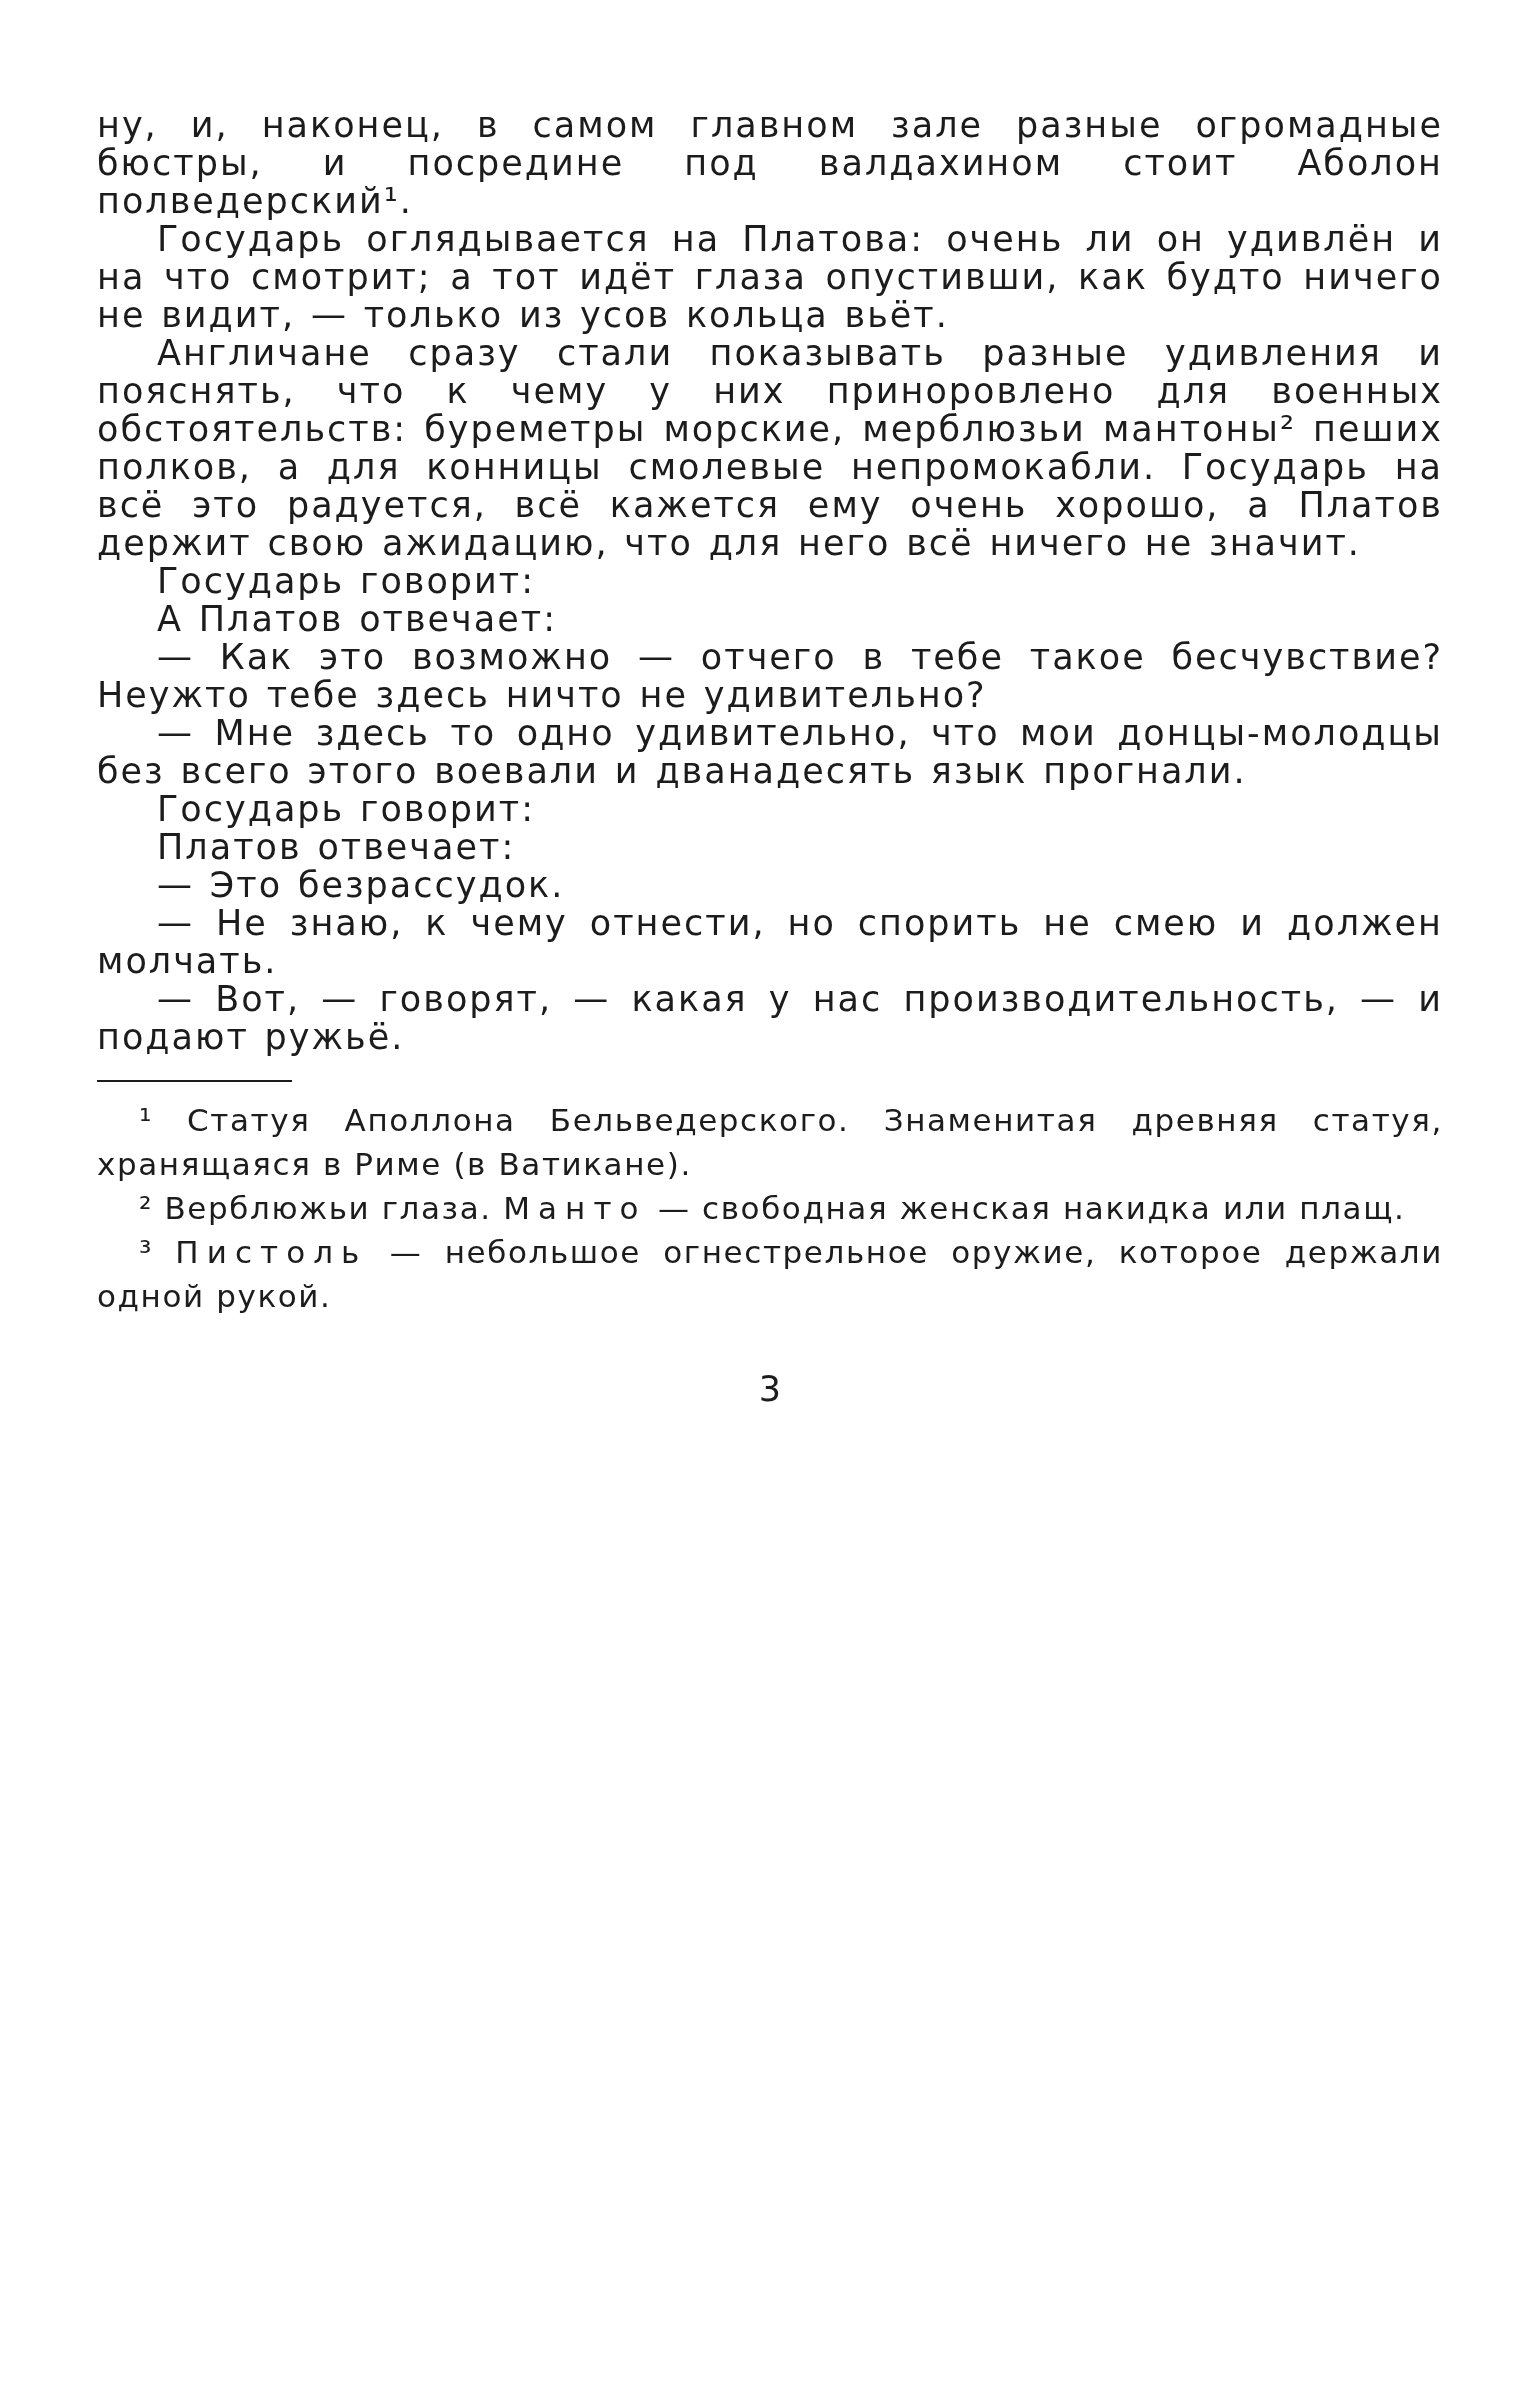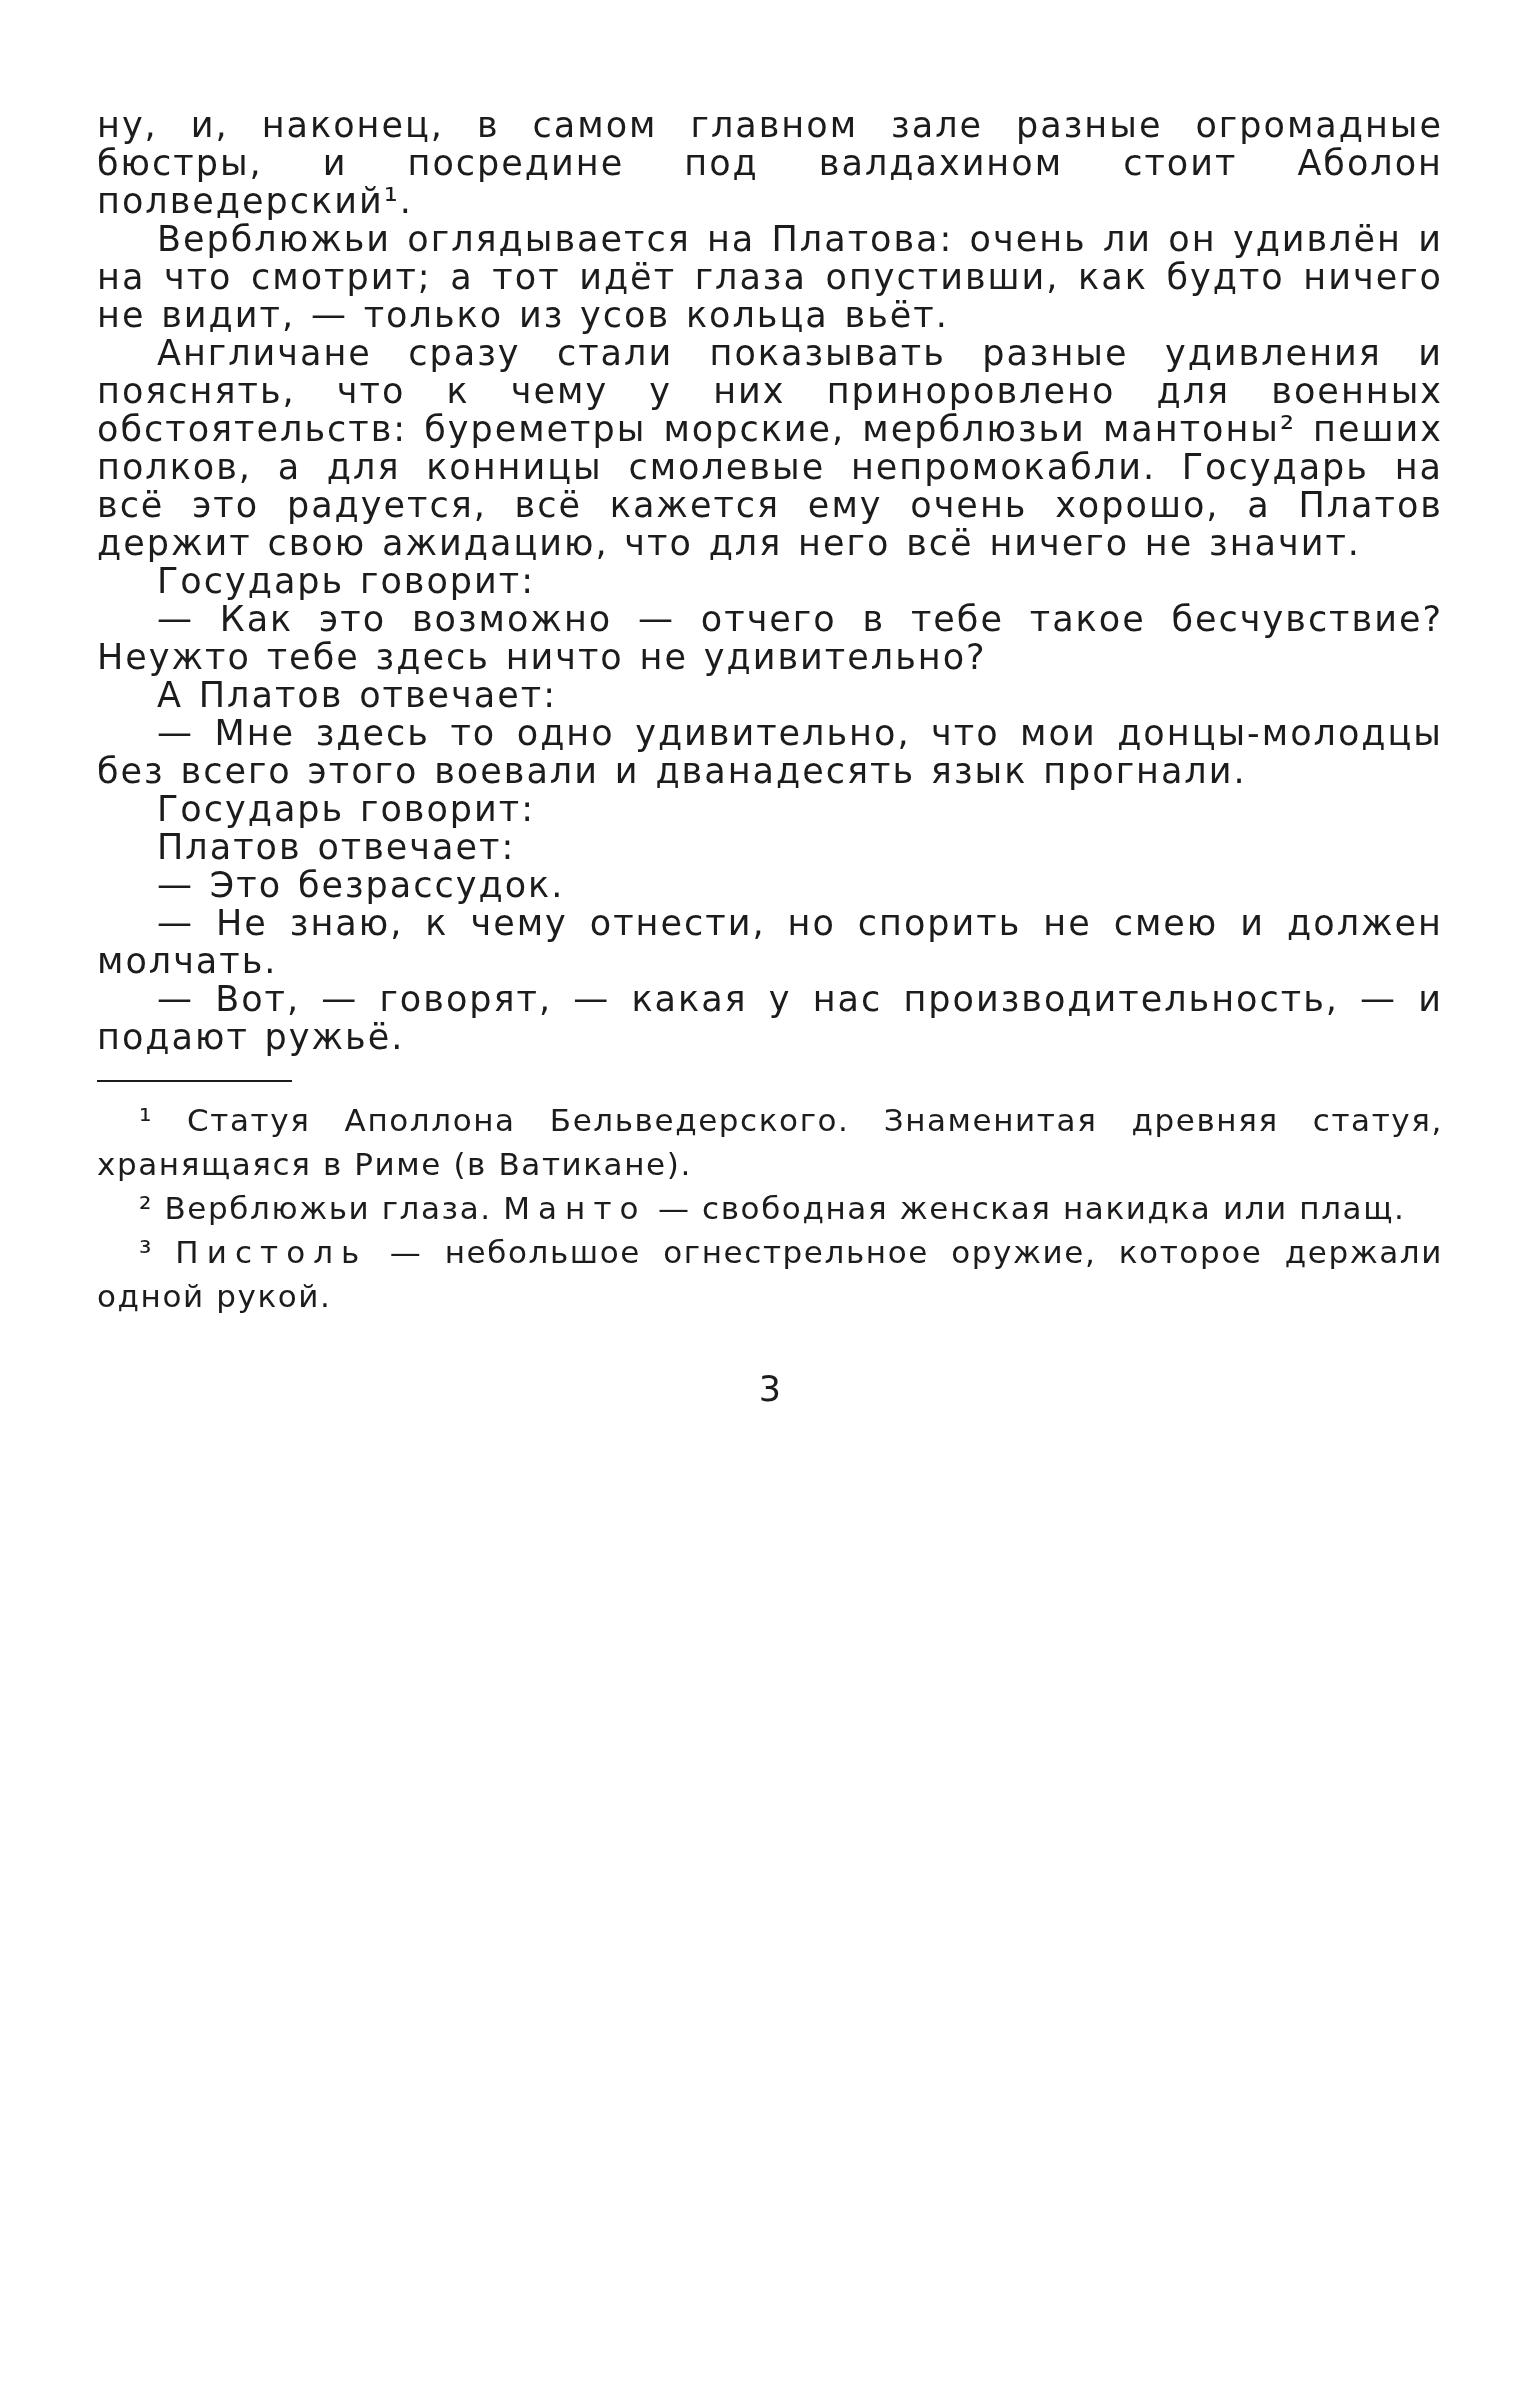--- a/index.html
+++ b/index.html
@@ -57,25 +57,25 @@
   }
 </style>
 </head>
 <body>
 
 <div class="page">
   <div class="text-block">
 
     <div class="main-text">
       <p class="flush">ну, и, наконец, в самом главном зале разные огромадные бюстры, и посредине под валдахином стоит Аболон полведерский¹.</p>
-      <p>Верблюжьи оглядывается на Платова: очень ли он удивлён и на что смотрит; а тот идёт глаза опустивши, как будто ничего не видит, — только из усов кольца вьёт.</p>
+      <p>Государь оглядывается на Платова: очень ли он удивлён и на что смотрит; а тот идёт глаза опустивши, как будто ничего не видит, — только из усов кольца вьёт.</p>
       <p>Англичане сразу стали показывать разные удивления и пояснять, что к чему у них приноровлено для военных обстоятельств: буреметры морские, мерблюзьи мантоны² пеших полков, а для конницы смолевые непромокабли. Государь на всё это радуется, всё кажется ему очень хорошо, а Платов держит свою ажидацию, что для него всё ничего не значит.</p>
       <p>Государь говорит:</p>
+      <p>А Платов отвечает:</p>
       <p>— Как это возможно — отчего в тебе такое бесчувствие? Неужто тебе здесь ничто не удивительно?</p>
-      <p>А Платов отвечает:</p>
       <p>— Мне здесь то одно удивительно, что мои донцы-молодцы без всего этого воевали и дванадесять язык прогнали.</p>
       <p>Государь говорит:</p>
       <p>Платов отвечает:</p>
       <p>— Это безрассудок.</p>
       <p>— Не знаю, к чему отнести, но спорить не смею и должен молчать.</p>
       <p>— Вот, — говорят, — какая у нас производительность, — и подают ружьё.</p>
     </div>
 
     <div class="footnote-sep"></div>
 

